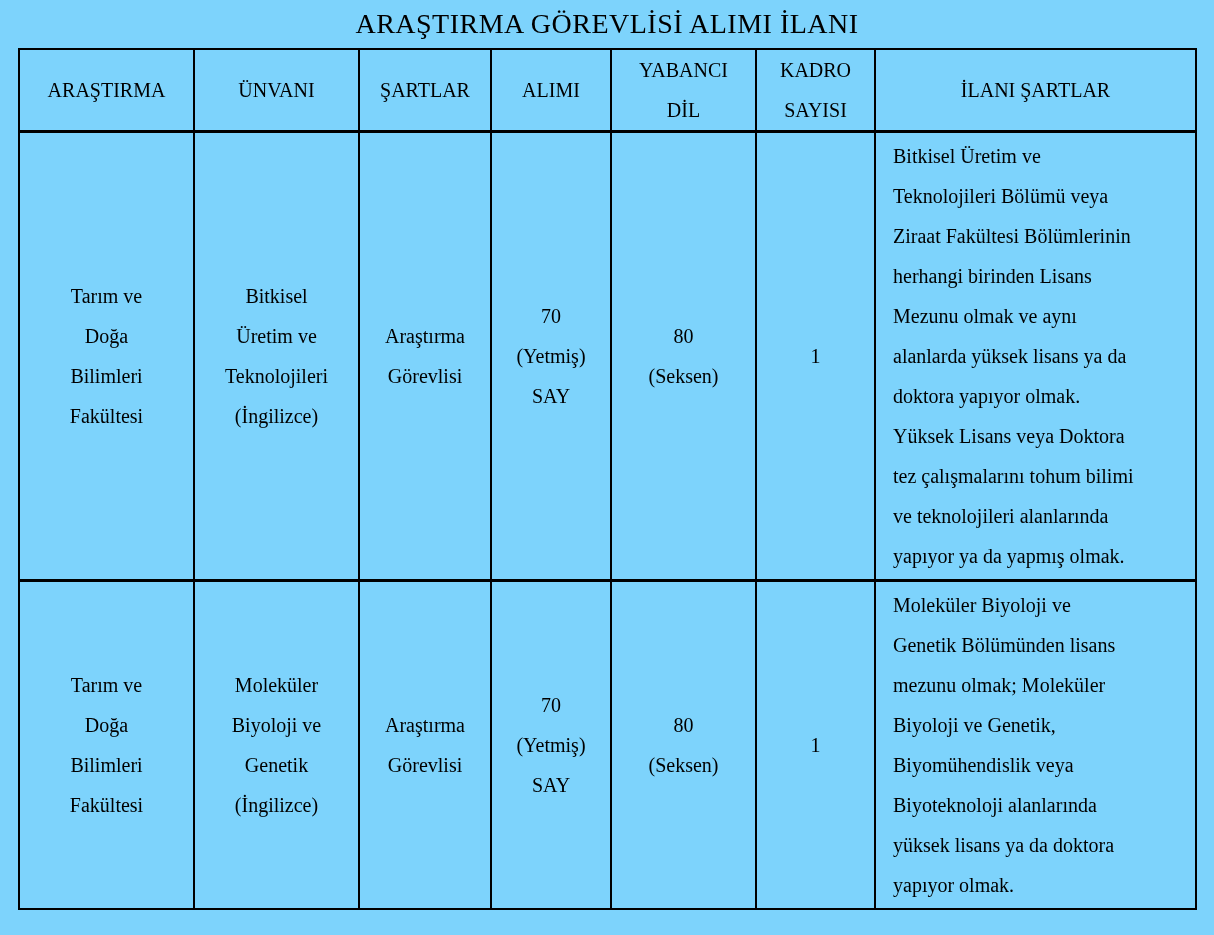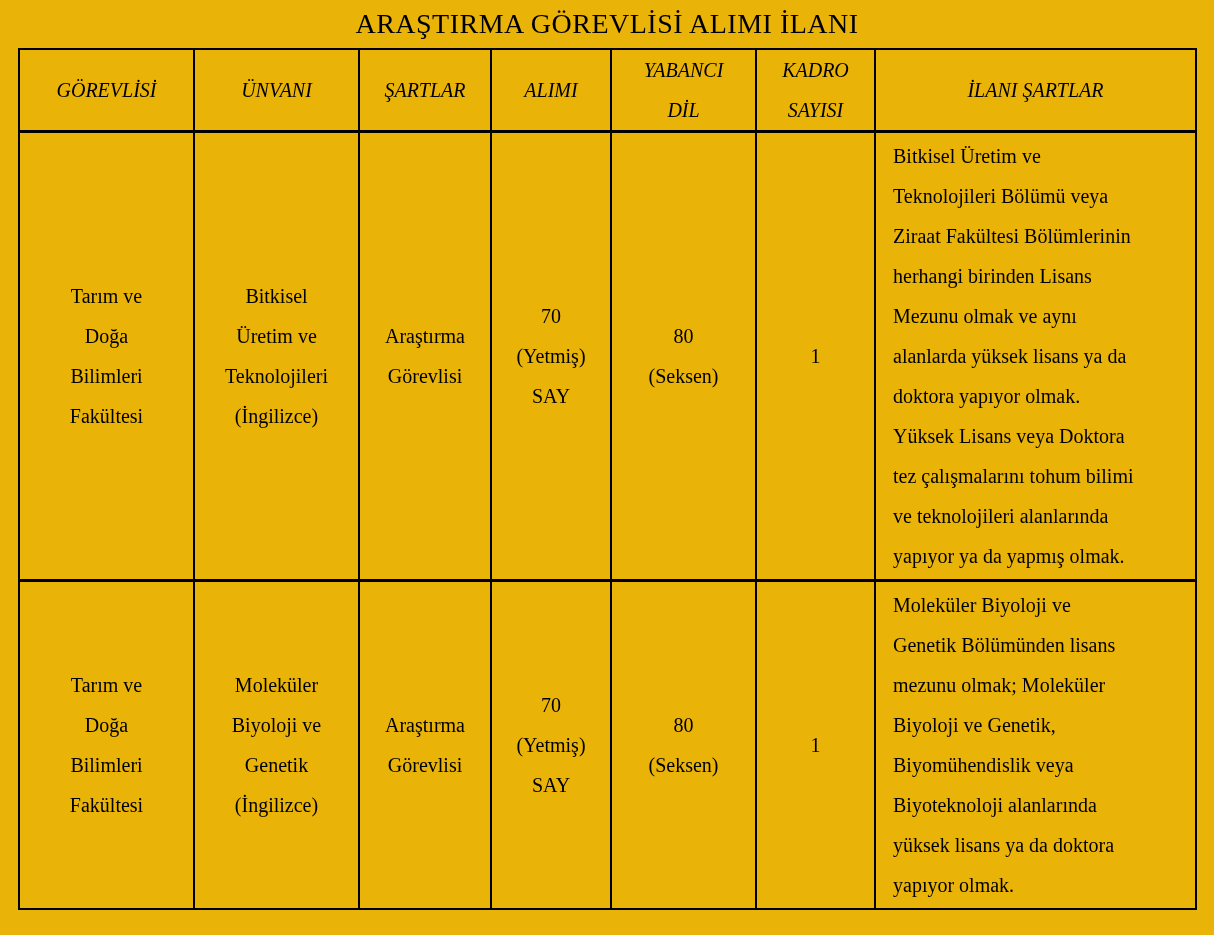--- a/index.html
+++ b/index.html
@@ -6,21 +6,21 @@
   html, body {
     width: 1214px;
     height: 935px;
     background: #ffffff;
     font-family: "Liberation Serif", "DejaVu Serif", serif;
     color: #000000;
   }
   .page {
     width: 1214px;
     height: 935px;
-    background: #eab308;
+    background: #7dd3fc;
     overflow: hidden;
   }
   .doc-title {
     margin-top: 8px;
     text-align: center;
     font-size: 28px;
     font-weight: normal;
     letter-spacing: 0.5px;
     color: #000000;
     white-space: pre-line;
@@ -37,21 +37,21 @@
     border: 2px solid #000000;
     font-size: 20px;
     font-weight: normal;
     line-height: 40px;
     text-align: center;
     vertical-align: middle;
     white-space: pre-line;
     overflow: hidden;
   }
   
-  table.announce thead th { border-bottom-width: 3px; height: 81px; font-style: italic; }
+  table.announce thead th { border-bottom-width: 3px; height: 81px; }
   table.announce tbody tr.body-row-1 td { border-bottom-width: 3px; }
   table.announce tbody tr.body-row-1 { height: 440px; }
   table.announce tbody tr.body-row-2 { height: 323px; }
   
   table.announce td.cond {
     text-align: left;
     vertical-align: top;
     padding: 3px 8px 3px 17px;
   }
 </style>
@@ -67,21 +67,21 @@
       <col style="width:175px">
       <col style="width:165px">
       <col style="width:132px">
       <col style="width:120px">
       <col style="width:145px">
       <col style="width:119px">
       <col style="width:321px">
     </colgroup>
     <thead>
       <tr>
-        <th>GÖREVLİSİ</th>
+        <th>ARAŞTIRMA</th>
         <th>ÜNVANI</th>
         <th>ŞARTLAR</th>
         <th>ALIMI</th>
         <th>YABANCI
 DİL</th>
         <th>KADRO
 SAYISI</th>
         <th>İLANI ŞARTLAR</th>
       </tr>
     </thead>

